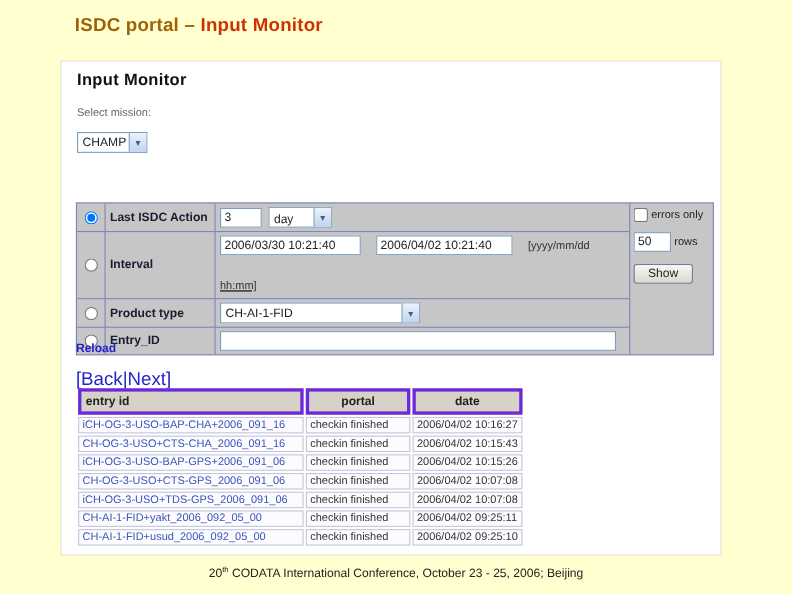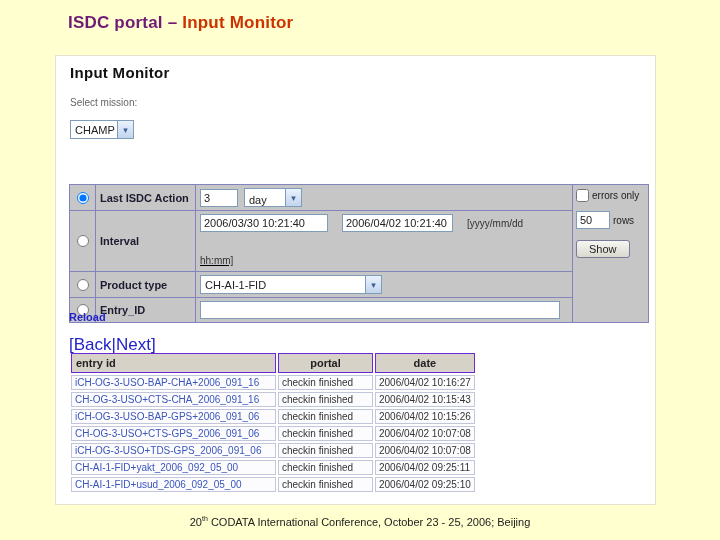--- a/index.html
+++ b/index.html
@@ -1,21 +1,21 @@
 <!DOCTYPE html>
 <html><head>
 <meta charset="utf-8">
 <style>
   * { margin:0; padding:0; box-sizing:border-box; }
   html,body { width:720px; height:540px; }
   body { font-family:"Liberation Sans", sans-serif; background:#ffffcf; }
   .slide { position:relative; width:720px; height:540px; background:#ffffcf; overflow:hidden; }
 
   .slide-title { position:absolute; left:68px; top:13px; font-size:17px; font-weight:bold; letter-spacing:.2px; }
-  .slide-title .t1 { color:#701a75; }
+  .slide-title .t1 { color:#a16207; }
   .slide-title .t2 { color:#cc3300; }
 
   .panel { position:absolute; left:55px; top:55px; width:601px; height:450px; background:#ffffff; border:1px solid #e2e2d2; }
 
   .h1 { position:absolute; left:14px; top:8px; font-size:15px; font-weight:bold; color:#111111; letter-spacing:.3px; }
   .muted { position:absolute; left:14px; top:41px; font-size:10px; color:#666666; }
 
   
   .selectbox { display:inline-flex; align-items:center; height:19px; background:#ffffff; border:1px solid #7f9db9; font-size:11px; color:#222; }
   .selectbox .val { padding:0 4px; flex:1; white-space:nowrap; overflow:hidden; }
@@ -39,21 +39,21 @@
   .rc-row { display:flex; align-items:center; gap:3px; }
   .rc-rows { margin-top:9px; }
   .btn { margin-top:11px; font-family:"Liberation Sans",sans-serif; font-size:11px; color:#222; padding:2px 12px;
       background:linear-gradient(#f7f7f3,#d9d9cf); border:1px solid #7a7a9a; border-radius:3px; }
 
   .link { color:#2323cc; text-decoration:none; }
   .reload { position:absolute; left:13px; top:255px; font-size:11px; font-weight:bold; }
   .pager { position:absolute; left:13px; top:279px; font-size:17px; color:#2323cc; }
 
   table.results { position:absolute; left:13px; top:295px; border-collapse:separate; border-spacing:2px; }
-  table.results th { background:#d6d2c8; border:1px solid #6d28d9; font-size:11px; font-weight:bold; color:#222;
+  table.results th { background:#d6d2c8; border:3px solid #6d28d9; font-size:11px; font-weight:bold; color:#222;
       padding:3px 4px; }
   table.results th.c1 { width:205px; text-align:left; }
   table.results th.c2 { width:95px; }
   table.results th.c3 { width:92px; }
   table.results td { background:#fcfcff; border:1px solid #c2c6da; font-size:10px; padding:1px 3px; white-space:nowrap; color:#333; }
   table.results td[data-name="entry-id-cell"] { color:#3a55bb; }
 
   .footer { position:absolute; left:0; top:515px; width:720px; text-align:center; font-size:11px; color:#222; }
   .footer sup { font-size:7px; }
 </style>
@@ -107,21 +107,21 @@
       <div class="fcell bb br" data-name="interval-radio-cell">
         <input type="radio" name="filter-mode" class="radio" data-name="interval-radio" style="">
       </div>
       <div class="fcell bb br" data-name="interval-label-cell">
         <span class="rlabel" data-name="interval-label">Interval</span>
       </div>
       <div class="fcell bb" data-name="interval-controls">
         <div class="r2wrap">
           <div class="r2line1">
             <input class="txt" style="width: 128px;" data-name="interval-from-input" value="2006/03/30 10:21:40">
-            <input class="txt" style="width: 111px;" data-name="interval-to-input" value="2006/04/02 10:21:40">
+            <input class="txt" style="width: 124px;" data-name="interval-to-input" value="2006/04/02 10:21:40">
             <span class="hint" data-name="interval-format-hint">[yyyy/mm/dd</span>
           </div>
           <div class="r2line2">
             <span class="hint" data-name="interval-format-hint-2">hh:mm]</span>
           </div>
         </div>
       </div>
 
       <div class="fcell bb br" data-name="product-type-radio-cell">
         <input type="radio" name="filter-mode" class="radio" data-name="product-type-radio" style="">

